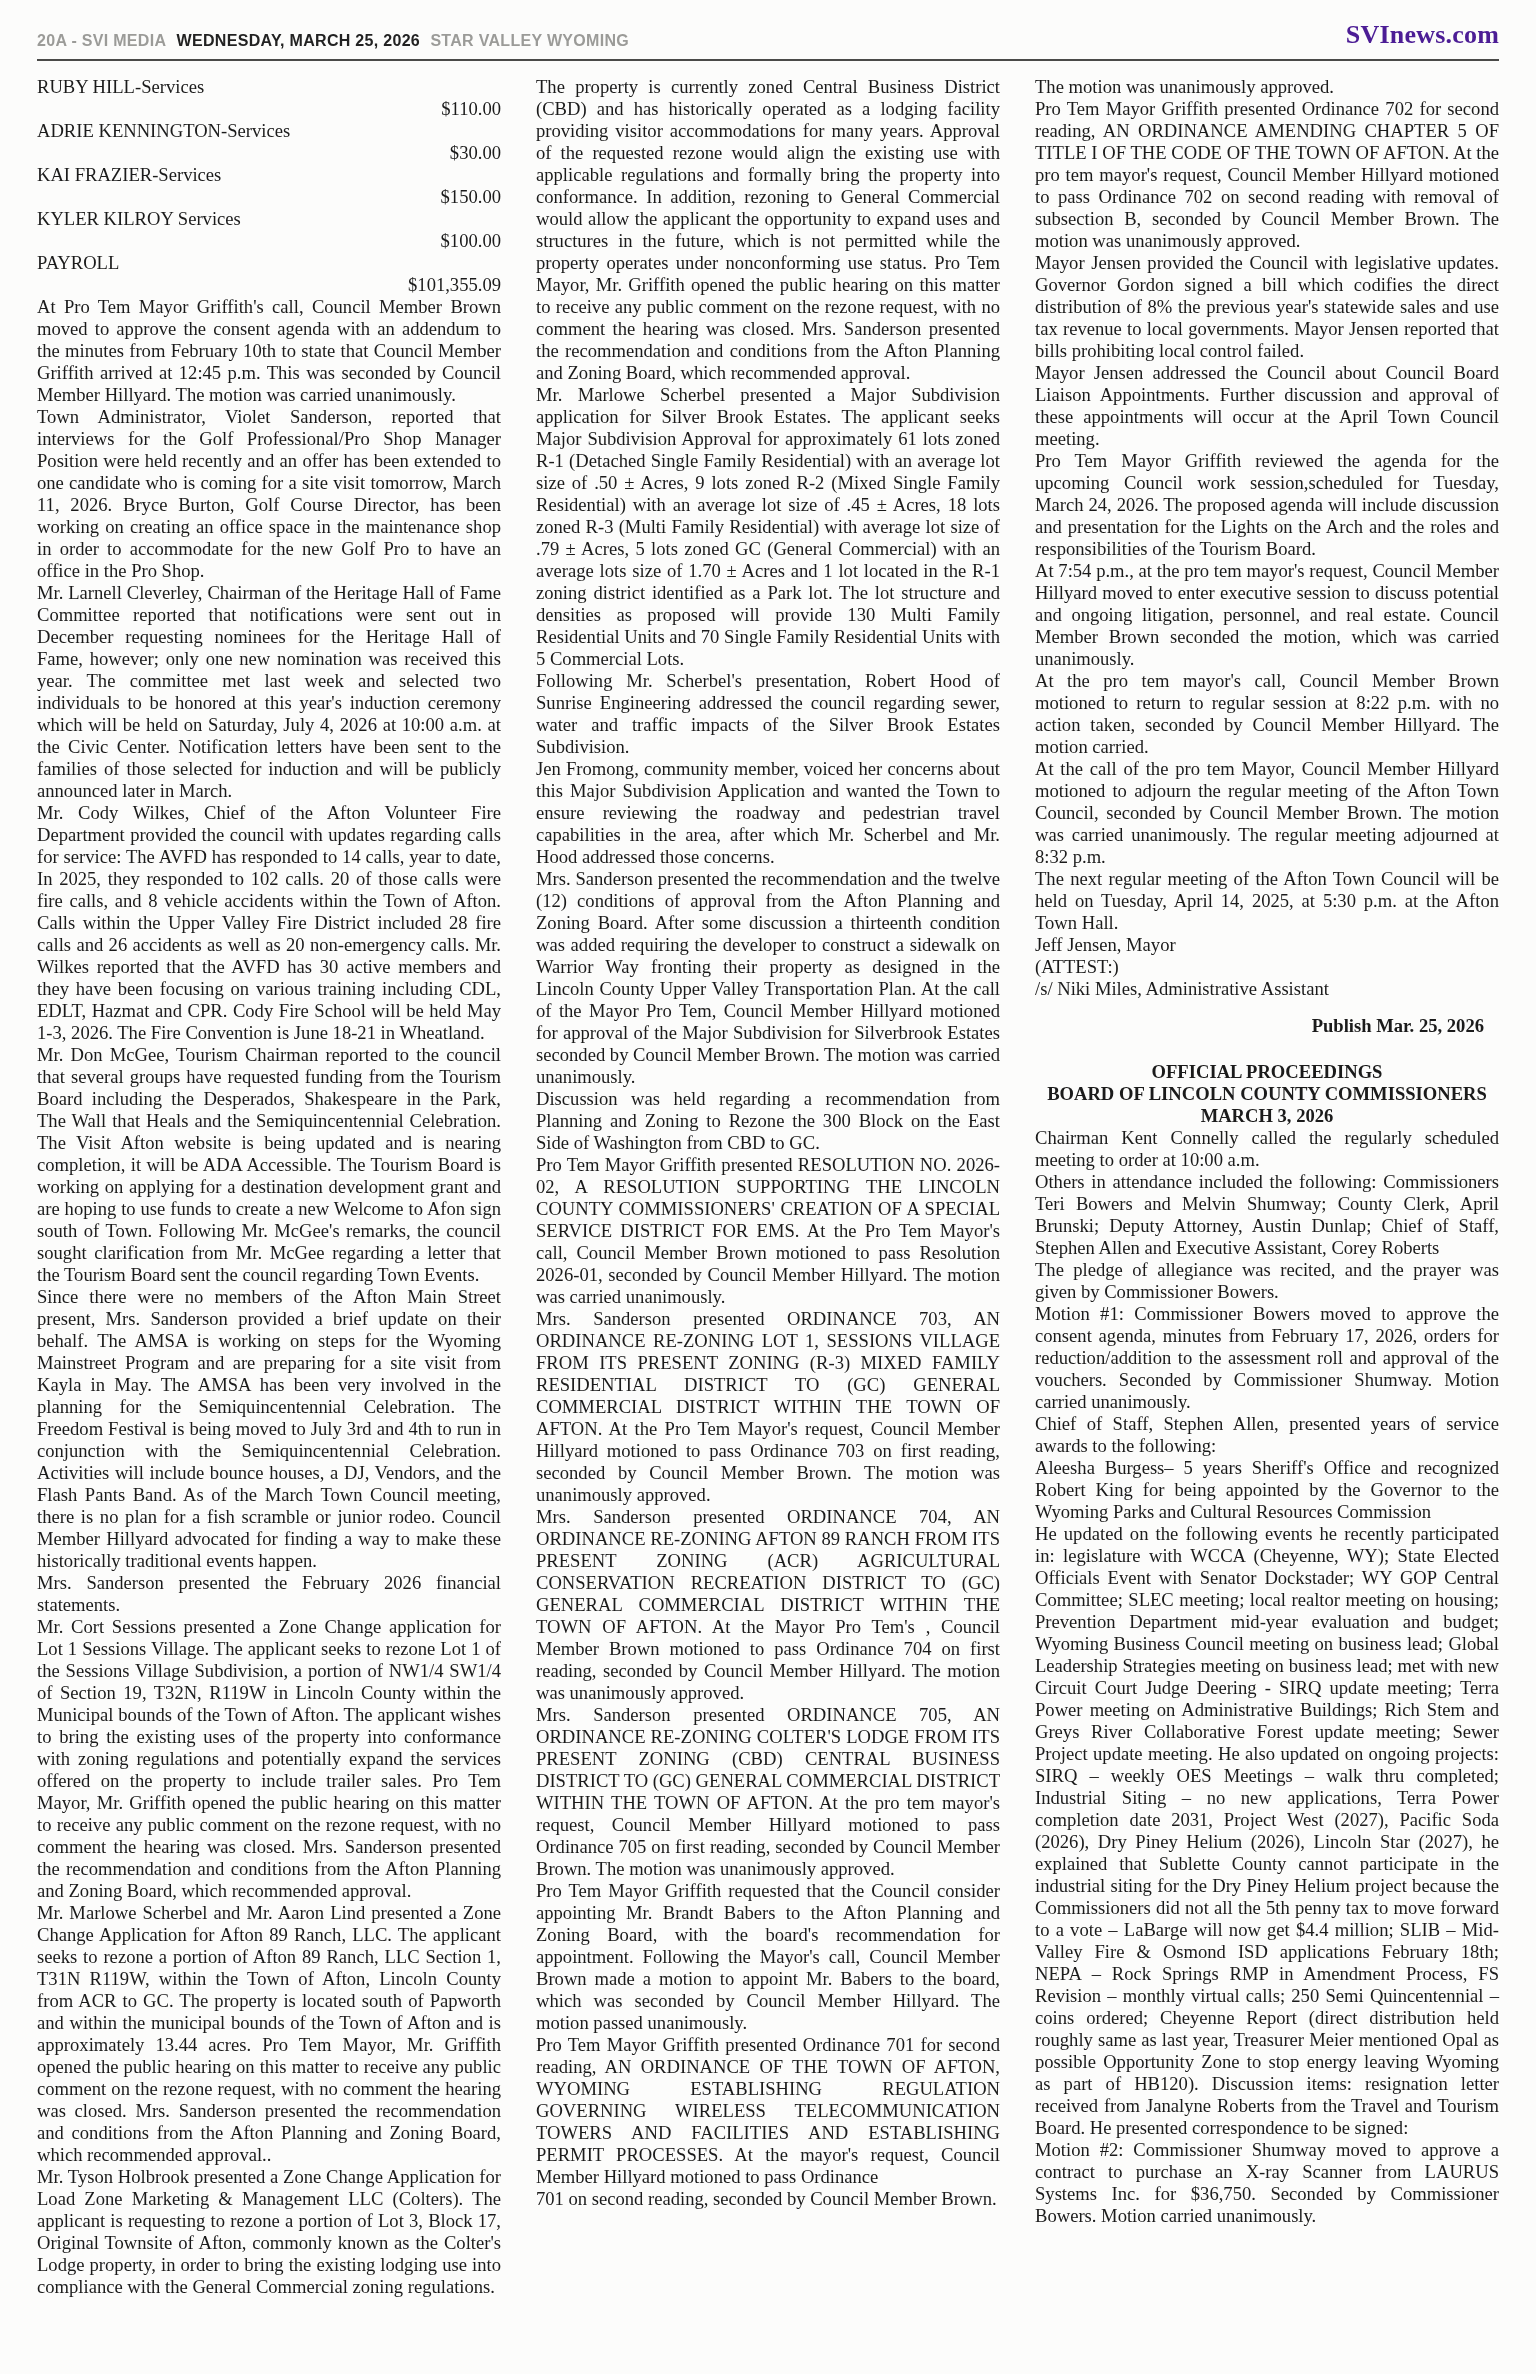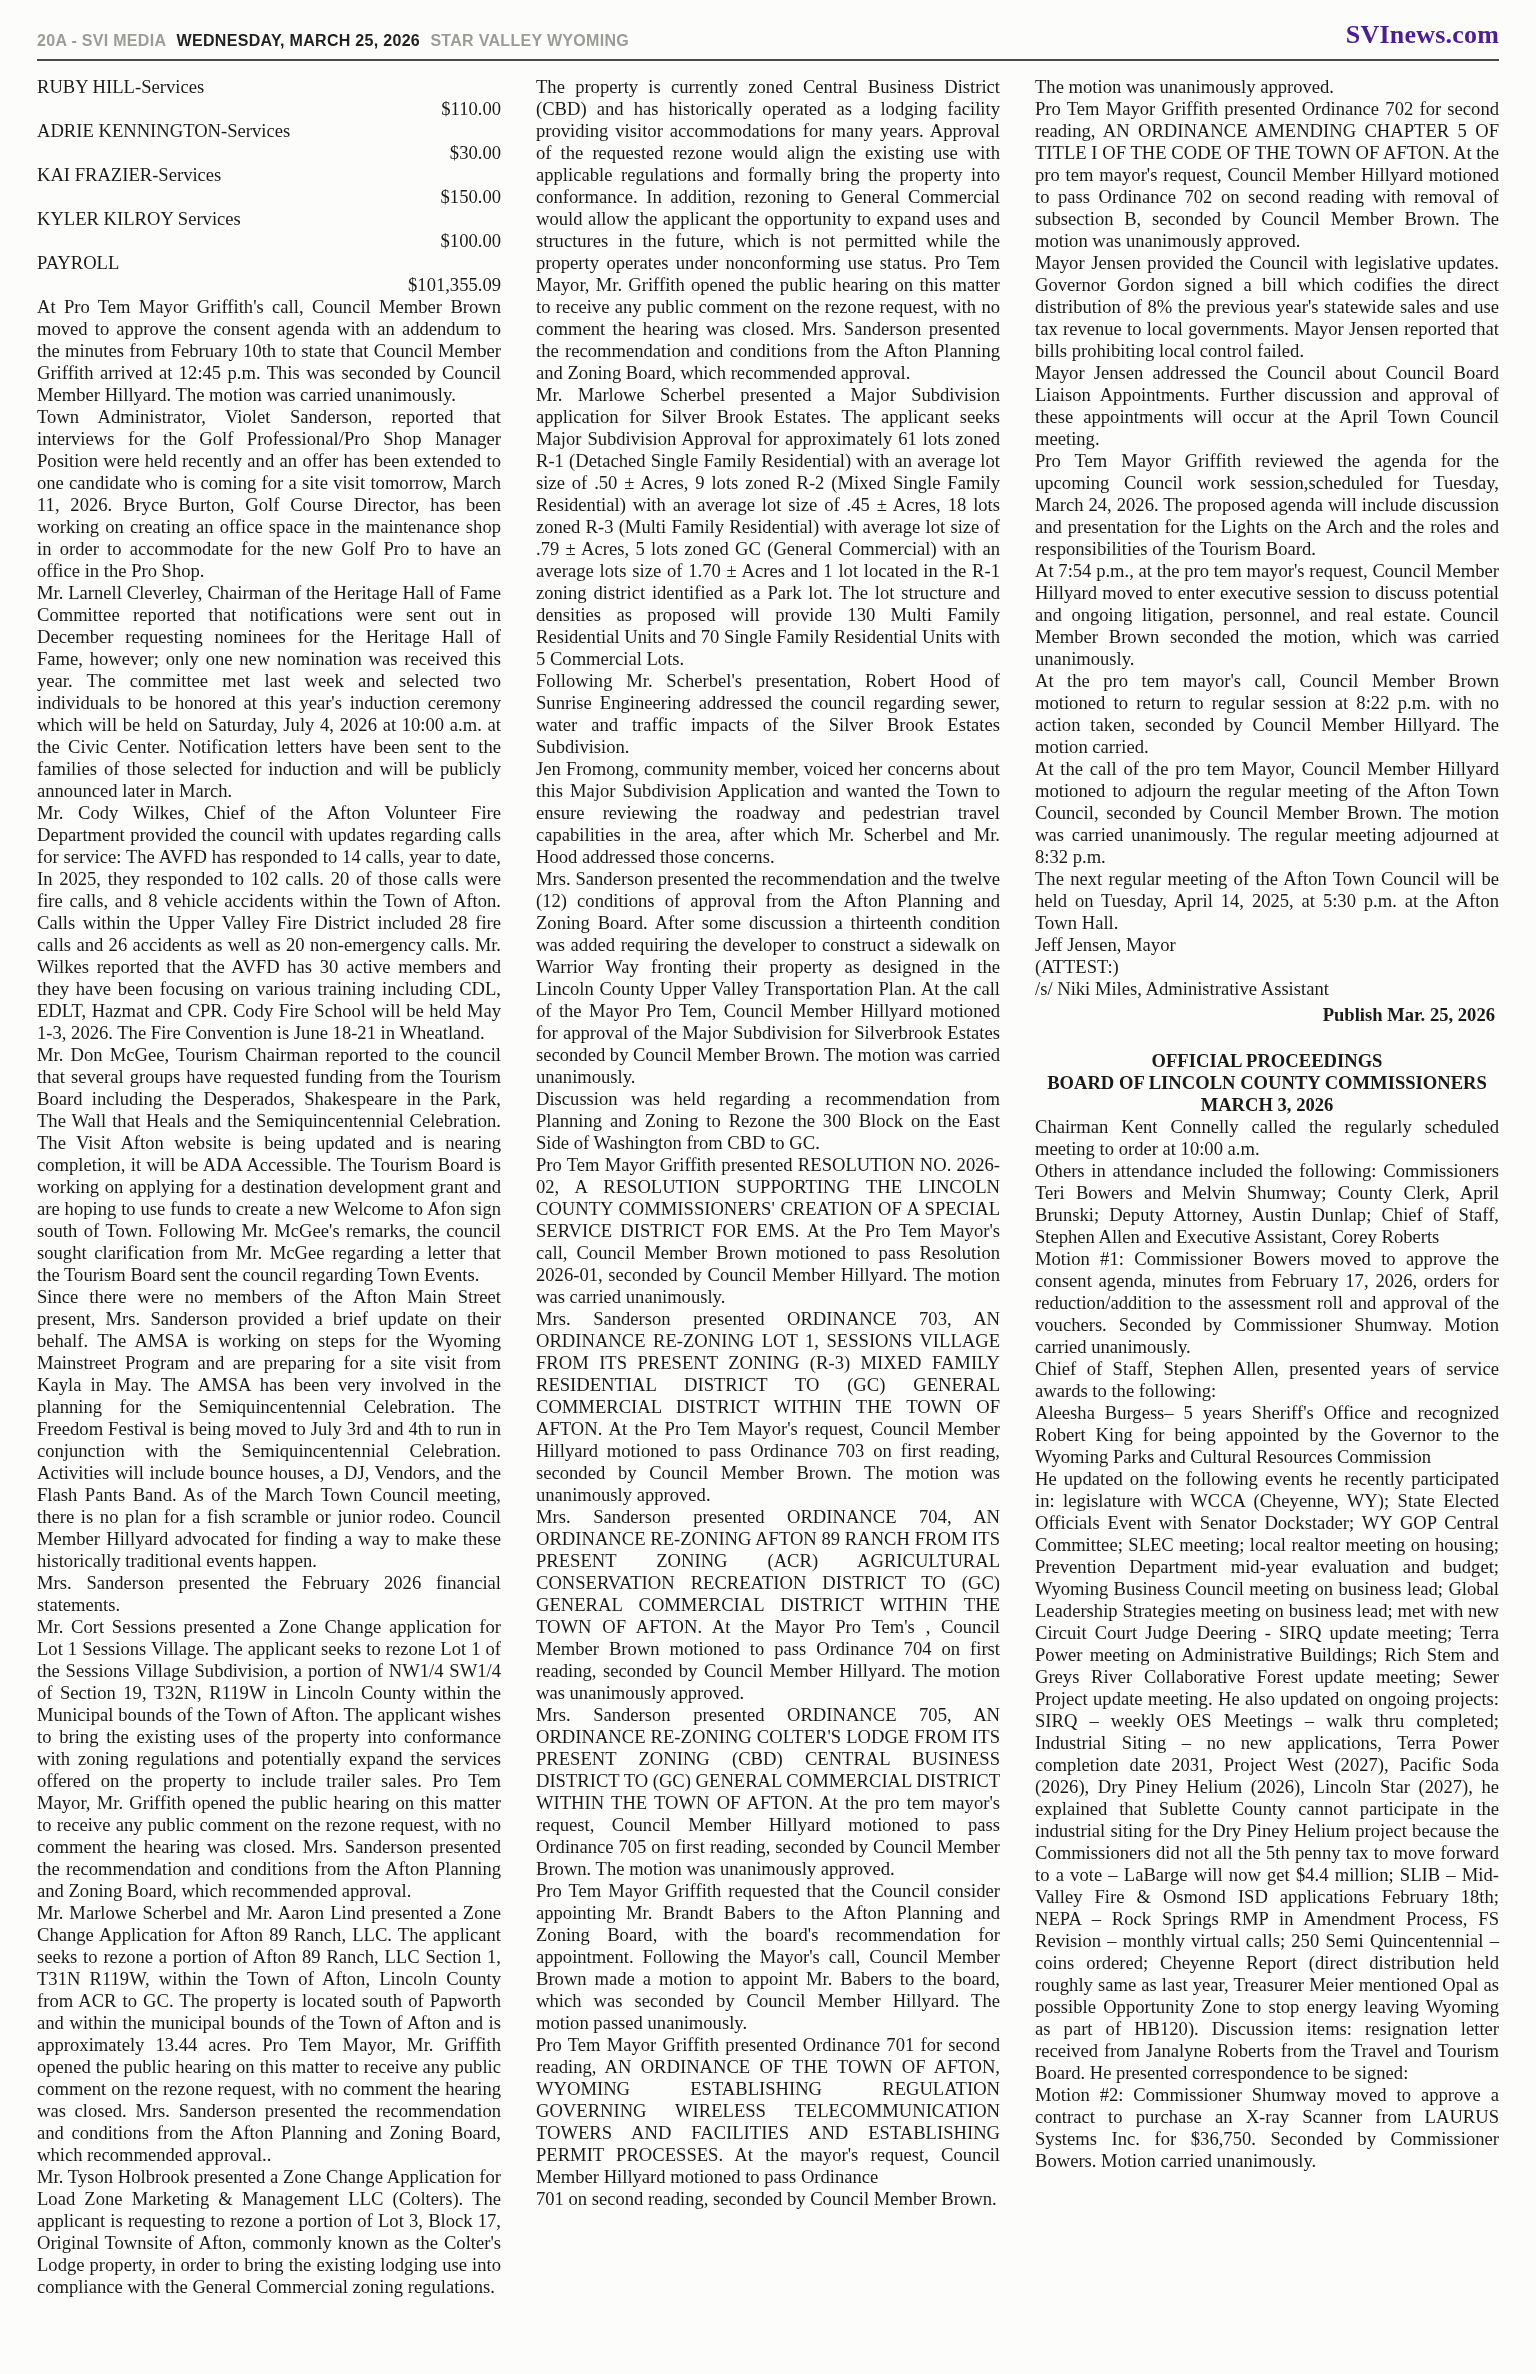--- a/index.html
+++ b/index.html
@@ -28,21 +28,21 @@
   }
   .col{
     flex:1 1 0;min-width:0;
     font-size:18.6px;line-height:22px;text-align:justify;
   }
   .para{margin:0;}
   .ledger{margin:0;}
   .ledger-row{display:flex;justify-content:space-between;flex-direction:column;}
   .ledger-name{text-align:left;}
   .ledger-amount{text-align:right;}
-  .publish{margin:4px;font-weight:700;text-align:right;}
+  .publish{margin:15px;font-weight:700;text-align:right;}
   .heading-block{margin-top:24px;text-align:center;font-weight:700;}
   .hline{margin:0;}
 </style>
 </head>
 <body>
 
 <div class="page">
   <div class="header">
     <div class="header-left">
       <span class="hl-gray">20A - SVI MEDIA</span>
@@ -126,20 +126,21 @@
         </div>
       <p class="publish">Publish Mar. 25, 2026</p>
       <div class="heading-block">
         <p class="hline">OFFICIAL PROCEEDINGS</p>
         <p class="hline">BOARD OF LINCOLN COUNTY COMMISSIONERS</p>
         <p class="hline">MARCH 3, 2026</p>
       </div>
       <div>
           <p class="para">Chairman Kent Connelly called the regularly scheduled meeting to order at 10:00 a.m.</p>
           <p class="para">Others in attendance included the following: Commissioners Teri Bowers and Melvin Shumway; County Clerk, April Brunski; Deputy Attorney, Austin Dunlap; Chief of Staff, Stephen Allen and Executive Assistant, Corey Roberts</p>
+          <p class="para">The pledge of allegiance was recited, and the prayer was given by Commissioner Bowers.</p>
           <p class="para">Motion #1: Commissioner Bowers moved to approve the consent agenda, minutes from February 17, 2026, orders for reduction/addition to the assessment roll and approval of the vouchers.  Seconded by Commissioner Shumway.  Motion carried unanimously.</p>
           <p class="para">Chief of Staff, Stephen Allen, presented years of service awards to the following:</p>
           <p class="para">Aleesha Burgess– 5 years Sheriff's Office and recognized Robert King for being appointed by the Governor to the Wyoming Parks and Cultural Resources Commission</p>
           <p class="para">He updated on the following events he recently participated in:  legislature with WCCA (Cheyenne, WY); State Elected Officials Event with Senator Dockstader; WY GOP Central Committee; SLEC meeting; local realtor meeting on housing; Prevention Department mid-year evaluation and budget; Wyoming Business Council meeting on business lead; Global Leadership Strategies meeting on business lead; met with new Circuit Court Judge Deering - SIRQ update meeting; Terra Power meeting on Administrative Buildings; Rich Stem and Greys River Collaborative Forest update meeting; Sewer Project update meeting. He also updated on ongoing projects: SIRQ – weekly OES Meetings – walk thru completed; Industrial Siting – no new applications, Terra Power completion date 2031, Project West (2027), Pacific Soda (2026), Dry Piney Helium (2026), Lincoln Star (2027), he explained that Sublette County cannot participate in the industrial siting for the Dry Piney Helium project because the Commissioners did not all the 5th penny tax to move forward to a vote – LaBarge will now get $4.4 million; SLIB – Mid-Valley Fire &amp; Osmond ISD applications February 18th; NEPA – Rock Springs RMP in Amendment Process, FS Revision – monthly virtual calls; 250 Semi Quincentennial – coins ordered; Cheyenne Report (direct distribution held roughly same as last year, Treasurer Meier mentioned Opal as possible Opportunity Zone to stop energy leaving Wyoming as part of HB120).  Discussion items: resignation letter received from Janalyne Roberts from the Travel and Tourism Board.  He presented correspondence to be signed:</p>
           <p class="para">Motion #2:   Commissioner Shumway moved to approve a contract to purchase an X-ray Scanner from LAURUS Systems Inc. for $36,750. Seconded by Commissioner Bowers. Motion carried unanimously.</p>
         </div>
     </div>
   </div>
 </div>
 

